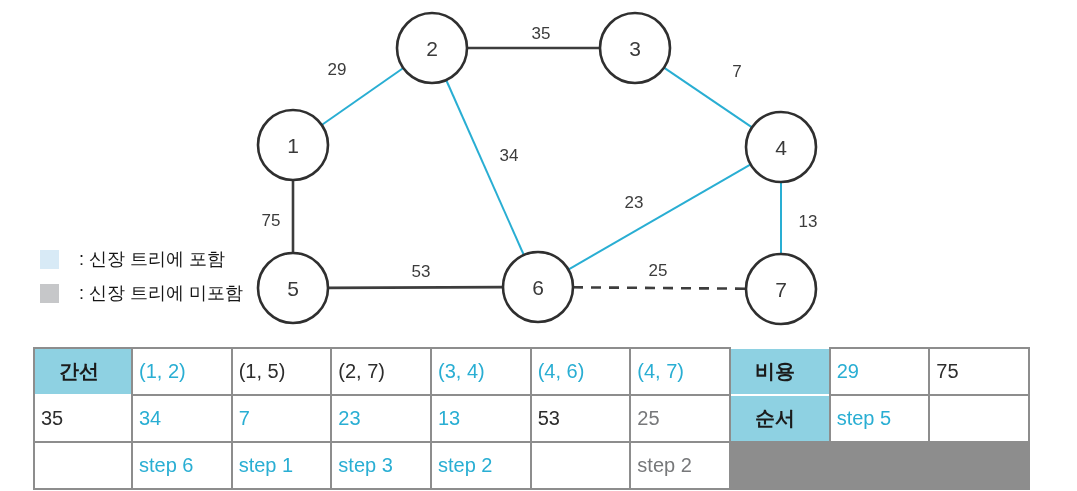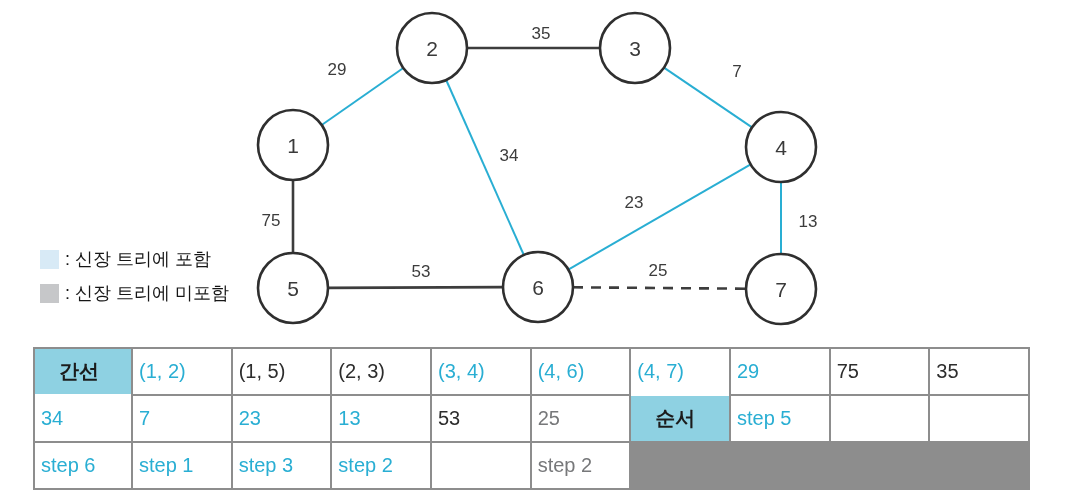--- a/index.html
+++ b/index.html
@@ -13,21 +13,21 @@
 
   
   #graph { position: absolute; left: 0; top: 0; }
 
   
   .legend {
     position: absolute; left: 40px; top: 247px;
     display: flex; flex-direction: column; gap: 10px;
     font-size: 18px; color: #161616;
   }
-  .legend-item { display: flex; align-items: center; gap: 6px; }
+  .legend-item { display: flex; align-items: center; gap: 20px; }
   .swatch { width: 19px; height: 19px; flex: 0 0 auto; }
   .swatch-included { background: var(--swatch-included, #d8eaf6); }
   .swatch-excluded { background: var(--swatch-excluded, #c6c7c9); }
 
   
   .tablewrap {
     position: absolute; left: 33px; top: 347px; width: 993px;
     display: grid;
     grid-template-columns: 96px repeat(9, 1fr);
     grid-auto-rows: 45px;
@@ -120,24 +120,25 @@
     <div class="legend-item">
       <span class="swatch swatch-excluded"></span>
       <span class="legend-label">: 신장 트리에 미포함</span>
     </div>
   </div>
 
   <div class="tablewrap">
       <div class="th rh0">간선</div>
       <div class="td included">(1, 2)</div>
       <div class="td excluded">(1, 5)</div>
-      <div class="td excluded">(2, 3)</div>
+      <div class="td excluded">(2, 7)</div>
       <div class="td included">(3, 4)</div>
       <div class="td included">(4, 6)</div>
       <div class="td included">(4, 7)</div>
+      <div class="th rh1">비용</div>
       <div class="td included">29</div>
       <div class="td excluded">75</div>
       <div class="td excluded">35</div>
       <div class="td included">34</div>
       <div class="td included">7</div>
       <div class="td included">23</div>
       <div class="td included">13</div>
       <div class="td excluded">53</div>
       <div class="td rejected">25</div>
       <div class="th rh2">순서</div>

